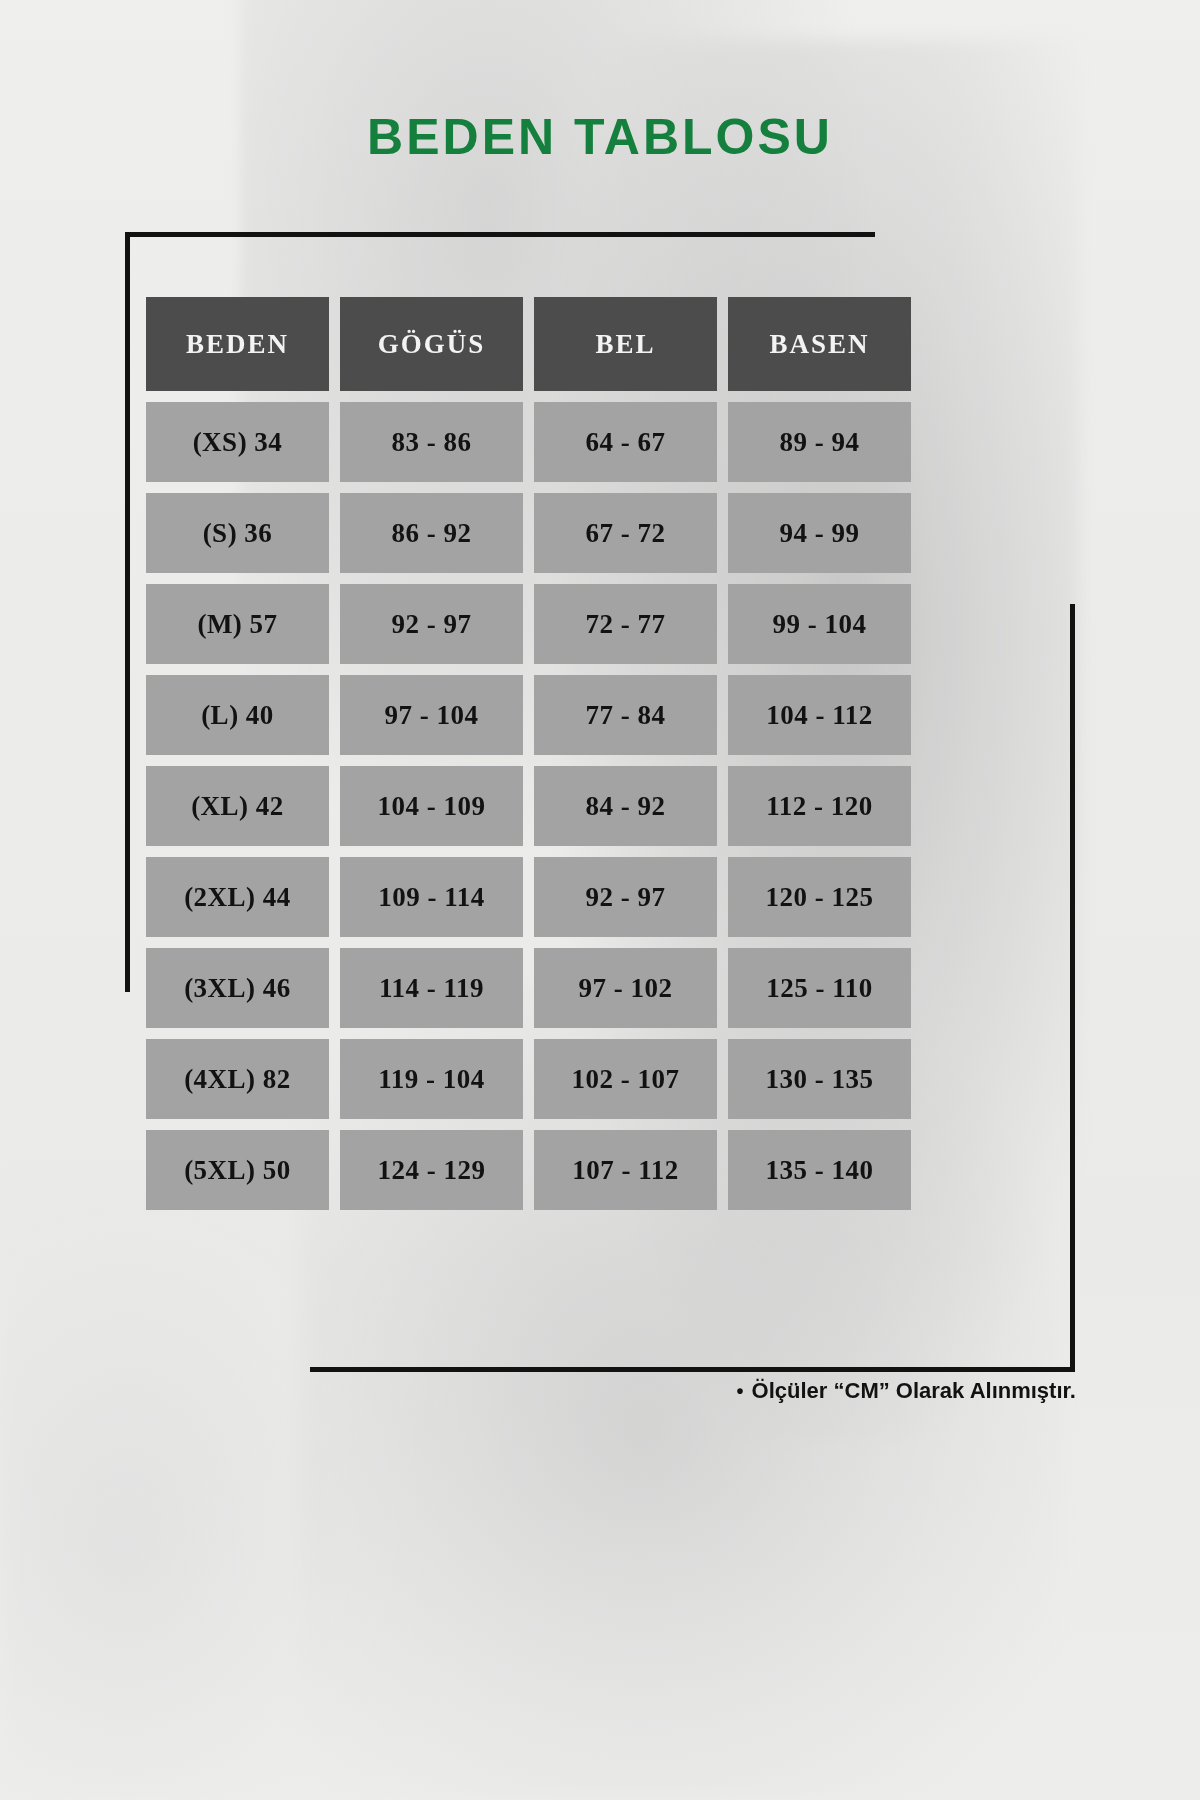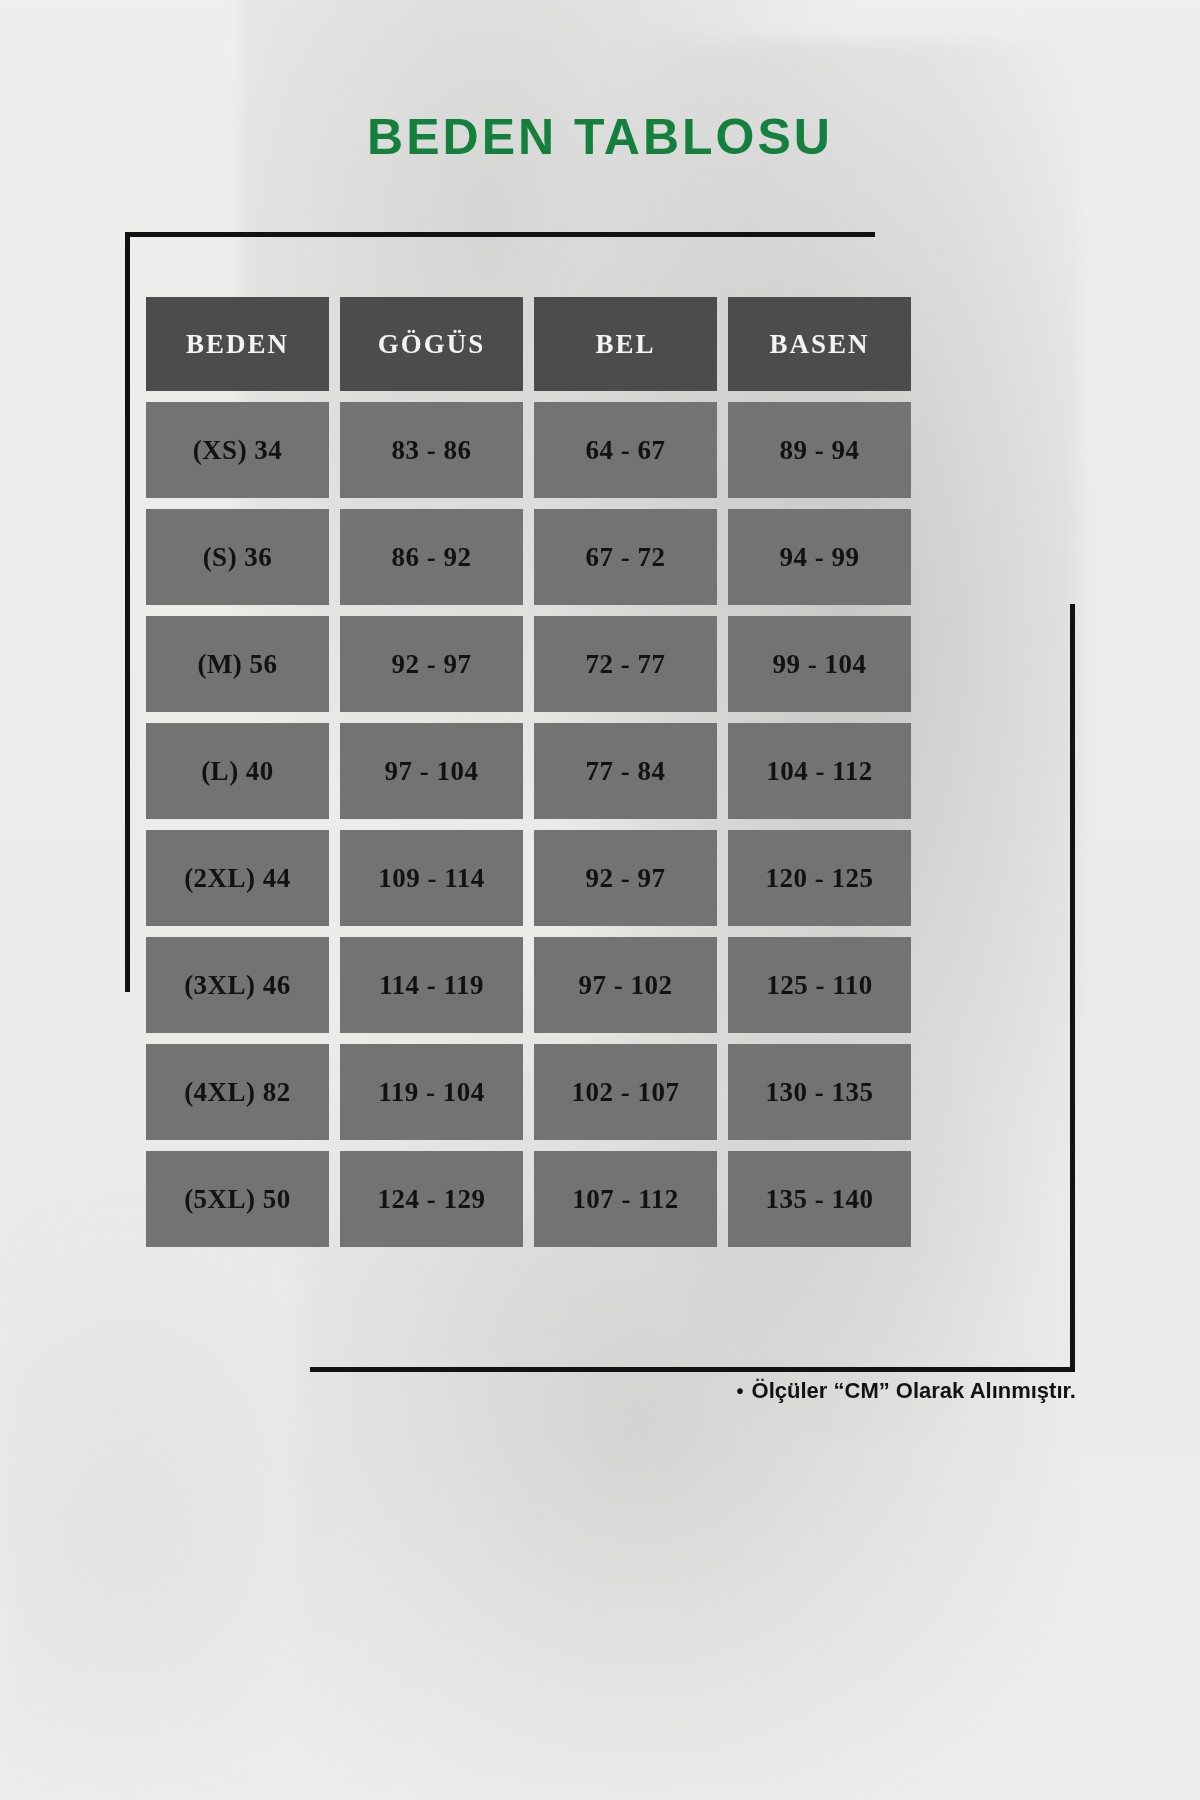--- a/index.html
+++ b/index.html
@@ -108,29 +108,29 @@
   table.sizes {
     position: absolute;
     left: 146px;
     top: 297px;
     border-collapse: separate;
     border-spacing: 11px 11px;
     margin: -11px;
   }
   table.sizes td, table.sizes th {
     width: 183px;
-    height: 96px;
+    height: 80px;
     text-align: center;
     vertical-align: middle;
     font-size: 27px;
     color: #121212;
     font-family: "Liberation Serif", serif;
     font-weight: bold;
     letter-spacing: 0.5px;
-    background: #737373;
+    background: #a3a3a3;
   }
   table.sizes thead th {
     background: #4c4c4c;
     color: #f3f3f3;
     height: 94px;
     font-size: 27px;
     letter-spacing: 2px;
     margin-top: 12px;
   }
 
@@ -189,32 +189,38 @@
         <td>64 - 67</td>
         <td>89 - 94</td>
       </tr>
       <tr>
         <td>(S) 36</td>
         <td>86 - 92</td>
         <td>67 - 72</td>
         <td>94 - 99</td>
       </tr>
       <tr>
-        <td>(M) 56</td>
+        <td>(M) 57</td>
         <td>92 - 97</td>
         <td>72 - 77</td>
         <td>99 - 104</td>
       </tr>
       <tr>
         <td>(L) 40</td>
         <td>97 - 104</td>
         <td>77 - 84</td>
         <td>104 - 112</td>
       </tr>
       <tr>
+        <td>(XL) 42</td>
+        <td>104 - 109</td>
+        <td>84 - 92</td>
+        <td>112 - 120</td>
+      </tr>
+      <tr>
         <td>(2XL) 44</td>
         <td>109 - 114</td>
         <td>92 - 97</td>
         <td>120 - 125</td>
       </tr>
       <tr>
         <td>(3XL) 46</td>
         <td>114 - 119</td>
         <td>97 - 102</td>
         <td>125 - 110</td>

